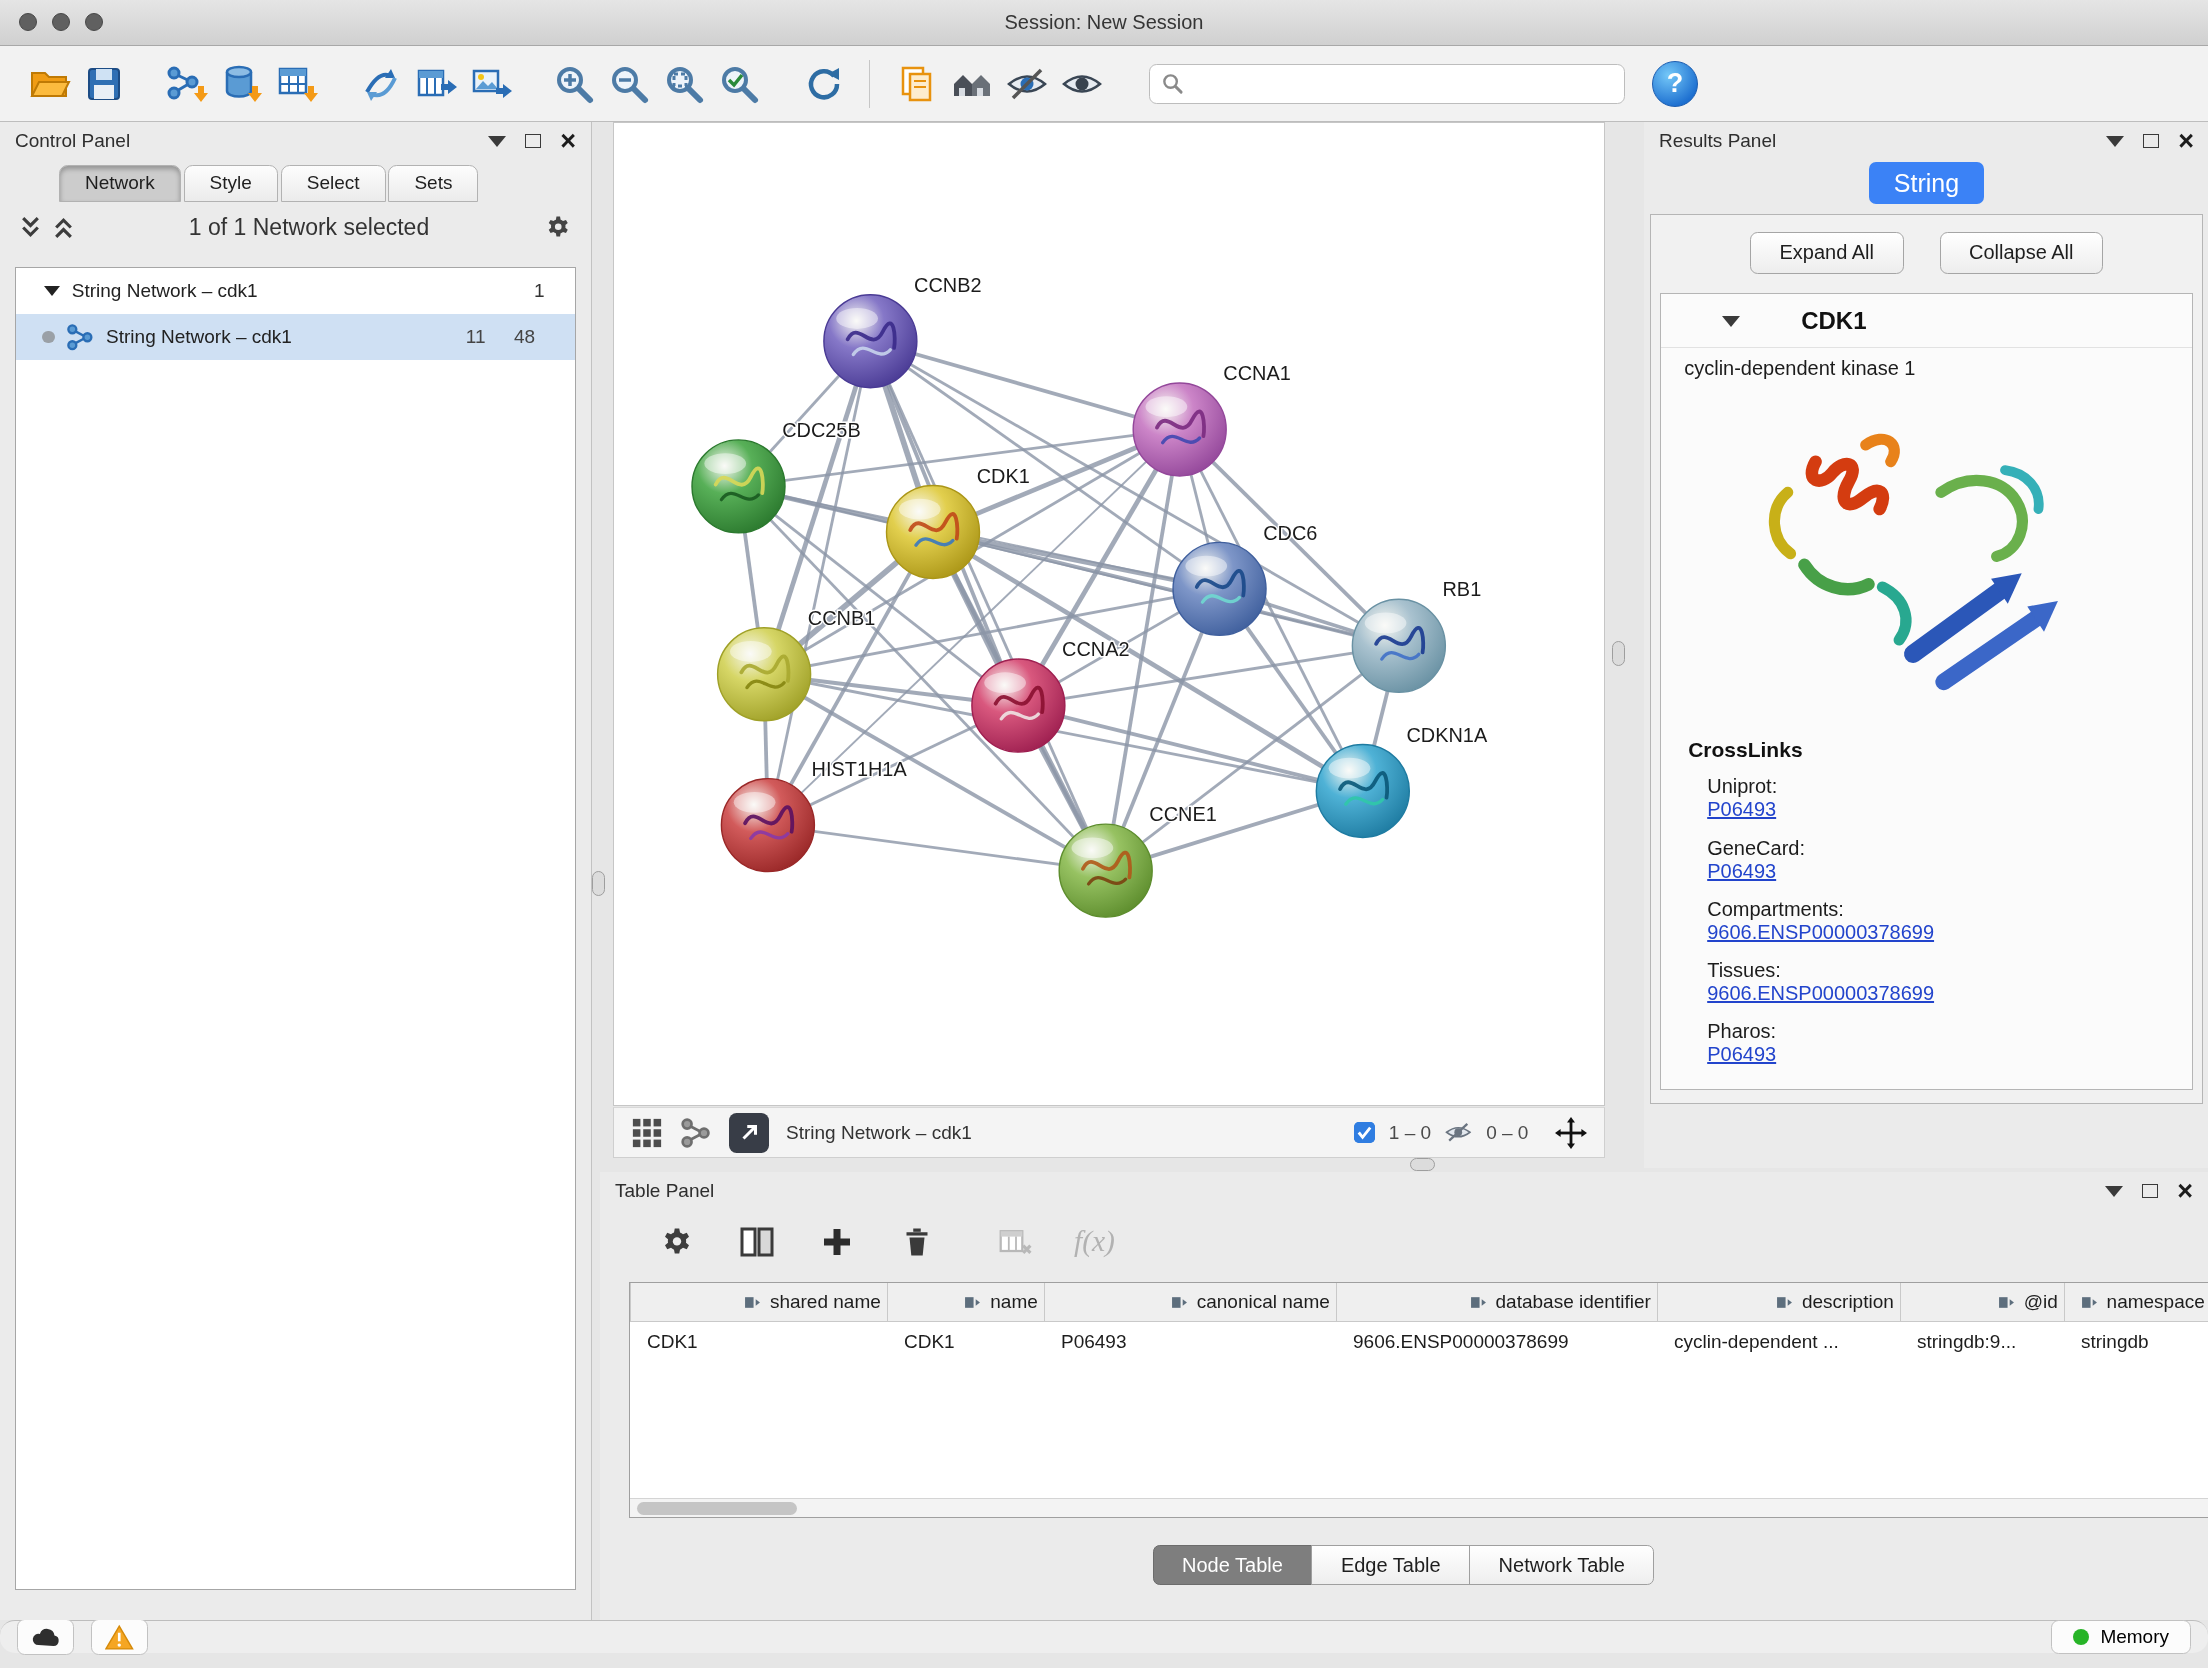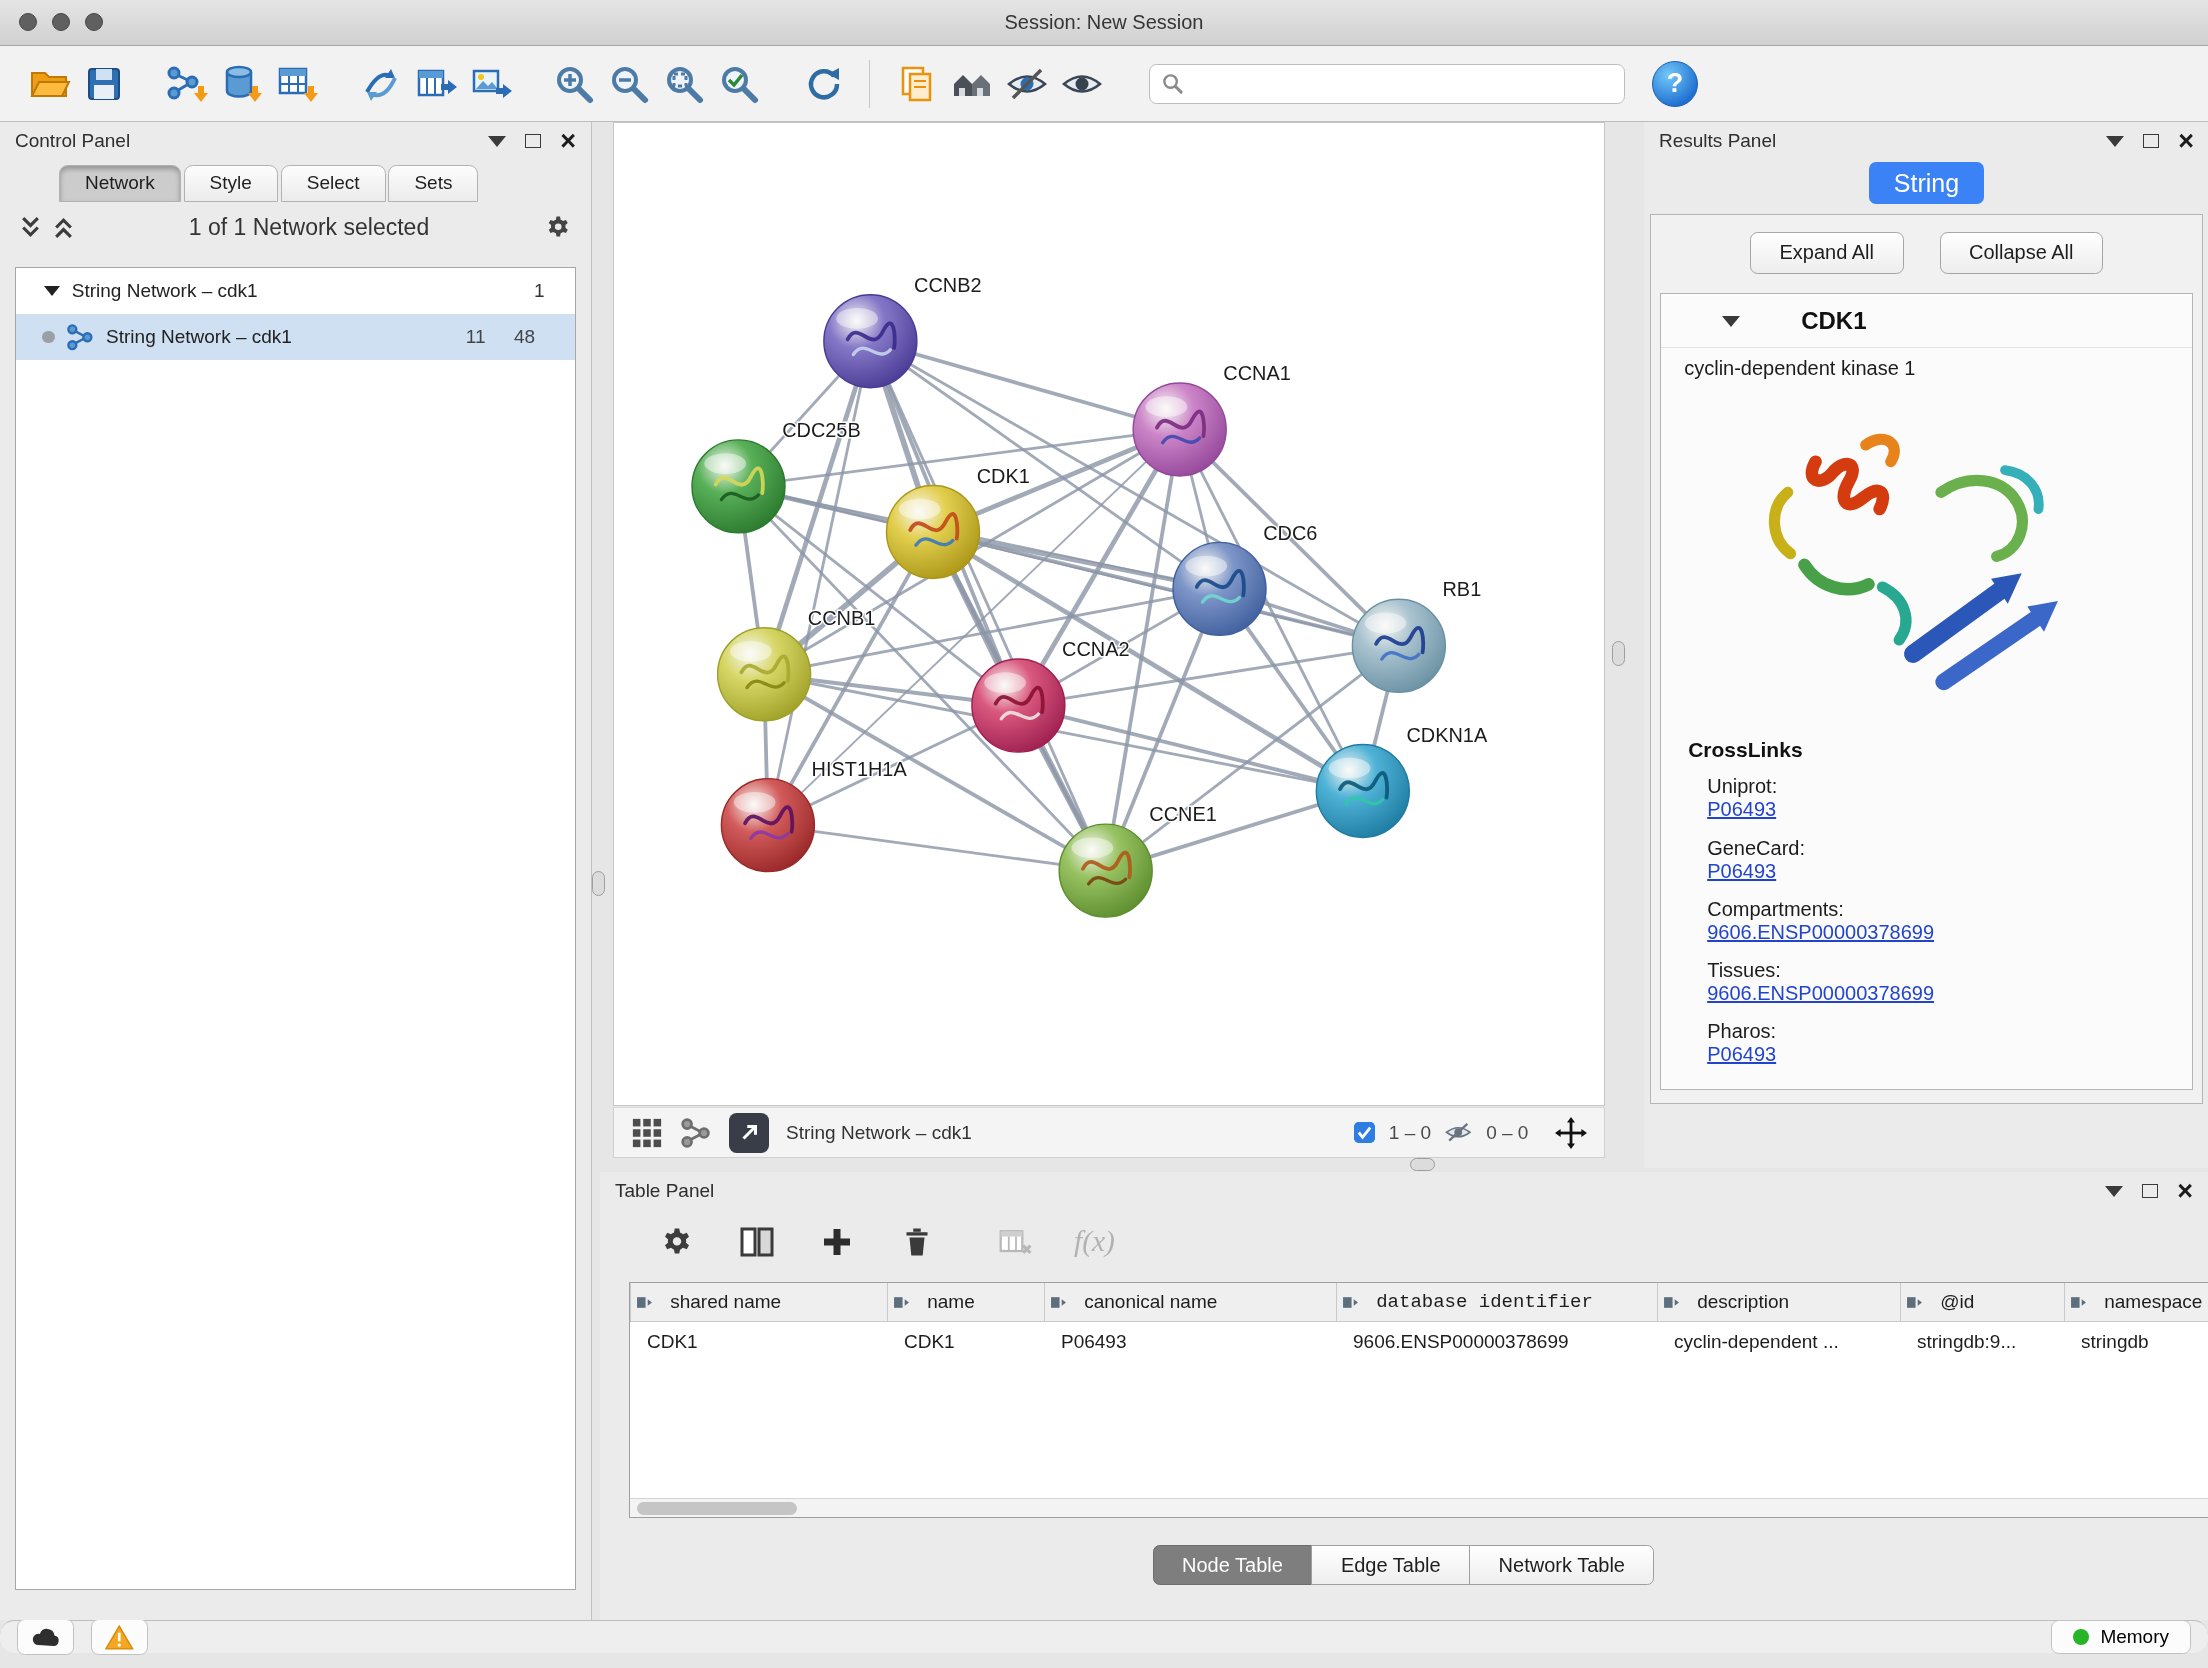--- a/index.html
+++ b/index.html
@@ -98,21 +98,21 @@
   .tablepanel { position:absolute; left:600px; top:1050px; right:0; bottom:0; background:#ebebeb; }
   .tp-toolbar { display:flex; align-items:center; gap:36px; padding:9.5px 0 3.8px 55px; }
   .tp-toolbar .tb { width:44px; height:44px; }
   .tp-toolbar svg { width:36px; height:36px; }
   .fx { font-family:"Liberation Serif", serif; font-style:italic; font-size:29.5px; color:#b2b2b2; cursor:pointer; }
   .tbl-wrap { margin:15px 0 0 28.5px; border:1px solid #9f9f9f; background:#fff;
               width:1581px; height:236px; overflow:hidden; position:relative; }
   table { border-collapse:collapse; font-size:19px; table-layout:fixed; width:1581px; }
   th { background:#efefef; border:1px solid #c9c9c9; border-top:none; height:38px;
        font-weight:normal; color:#1d1d1d; white-space:nowrap; overflow:hidden; }
-  th .thin { display:flex; align-items:center; justify-content:flex-start; gap:17px; padding:0 5.7px; }
+  th .thin { display:flex; align-items:center; justify-content:flex-end; gap:9px; padding:0 5.7px; }
   td { height:40px; padding:0 17px; white-space:nowrap; overflow:hidden; color:#1d1d1d; }
   .hscroll { position:absolute; left:0; right:0; bottom:0; height:19px; background:#f3f3f3;
              border-top:1px solid #d4d4d4; }
   .hthumb { position:absolute; left:7.6px; top:2.9px; width:160px; height:12.4px;
             background:#c5c5c5; border-radius:6.7px; cursor:pointer; }
   .tbl-tabs { display:flex; justify-content:center; margin-top:27px; }
   .tbl-tab { padding:7.6px 28.5px; font-size:20px; background:linear-gradient(#ffffff,#eeeeee);
              border:1px solid #9f9f9f; color:#1e1e1e; margin-left:-1px; cursor:pointer; }
   .tbl-tab:first-child { border-radius:6.7px 0 0 6.7px; }
   .tbl-tab:last-child { border-radius:0 6.7px 6.7px 0; }
@@ -727,21 +727,21 @@
                 </th>
                 <th style="width: 292px;">
                   <span class="thin">
                     <svg width="17" height="15" viewBox="0 0 16 14">
                       <rect x="1" y="2" width="8" height="10" fill="#5d6e7d"></rect>
                       <path d="M11 4l4 3-4 3z" fill="#5d6e7d"></path>
                     </svg>
                     <span>canonical name</span>
                   </span>
                 </th>
-                <th style="width: 321px; font-family: Liberation Mono, monospace;">
+                <th style="width: 321px;">
                   <span class="thin">
                     <svg width="17" height="15" viewBox="0 0 16 14">
                       <rect x="1" y="2" width="8" height="10" fill="#5d6e7d"></rect>
                       <path d="M11 4l4 3-4 3z" fill="#5d6e7d"></path>
                     </svg>
                     <span>database identifier</span>
                   </span>
                 </th>
                 <th style="width: 243px;">
                   <span class="thin">

